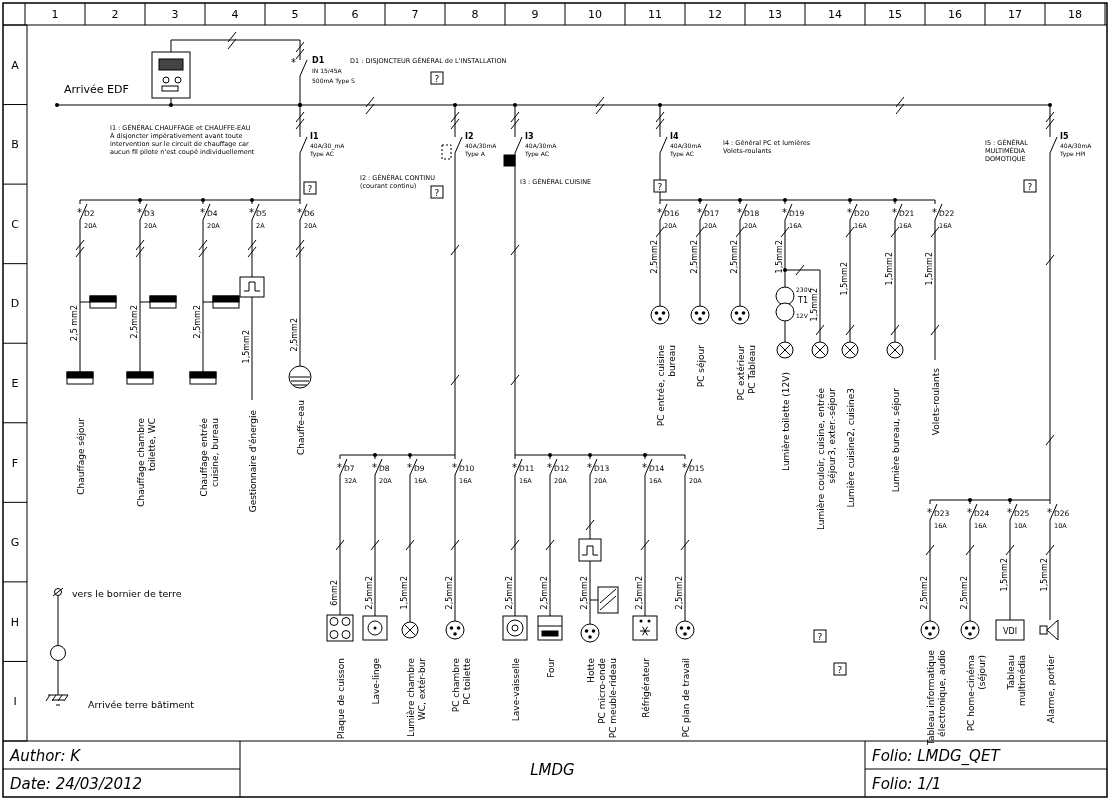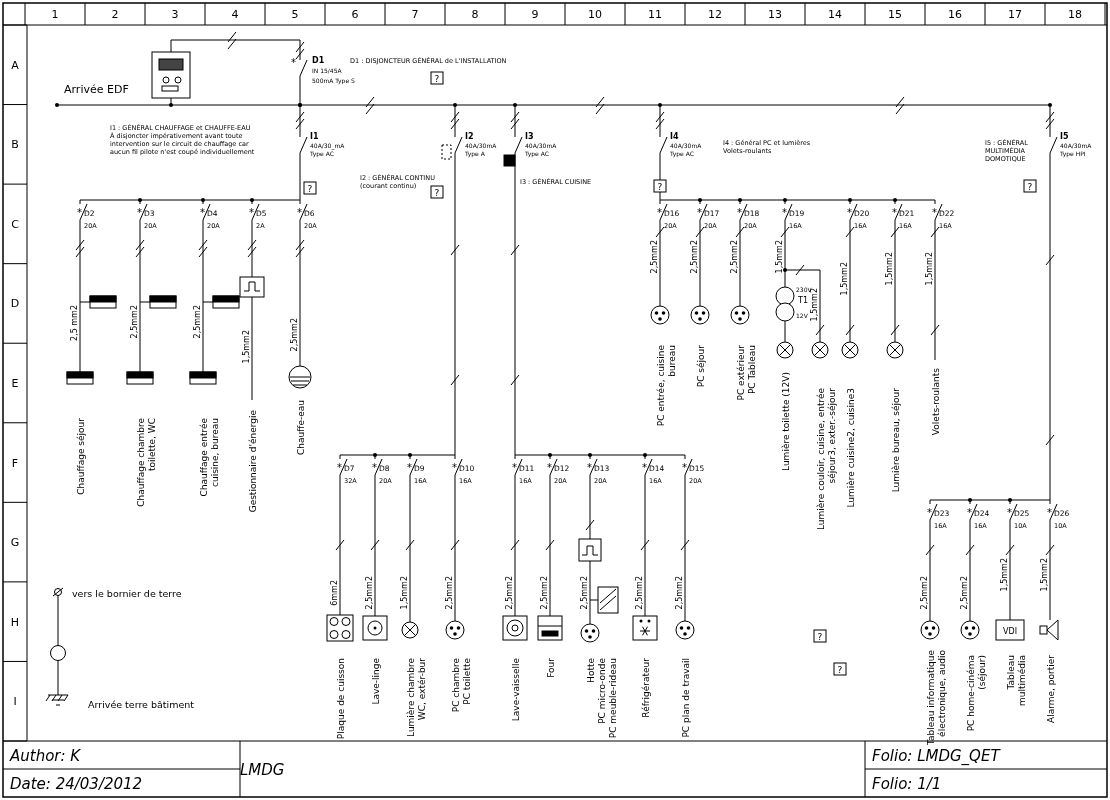--- a/index.html
+++ b/index.html
@@ -581,16 +581,16 @@
       <rect x="1024" y="180" width="12" height="12" stroke="#000" fill="#fff" stroke-width="1"></rect>
       <text x="1030" y="189.5" font-size="9" text-anchor="middle">?</text>
       <rect x="814" y="630" width="12" height="12" stroke="#000" fill="#fff" stroke-width="1"></rect>
       <text x="820" y="639.5" font-size="9" text-anchor="middle">?</text>
       <rect x="834" y="663" width="12" height="12" stroke="#000" fill="#fff" stroke-width="1"></rect>
       <text x="840" y="672.5" font-size="9" text-anchor="middle">?</text>
     </svg>
 
   <div class="tb-text" style="left:10px;top:747px">Author: K</div>
   <div class="tb-text" style="left:10px;top:775px">Date: 24/03/2012</div>
-  <div class="tb-text" style="left:240px;top:761px;width:625px;">LMDG</div>
+  <div class="tb-text" style="left:240px;top:761px;width:625px;text-align:center">LMDG</div>
   <div class="tb-text" style="left:872px;top:747px">Folio: LMDG_QET</div>
   <div class="tb-text" style="left:872px;top:775px">Folio: 1/1</div>
 </div>
 
 </body></html>

